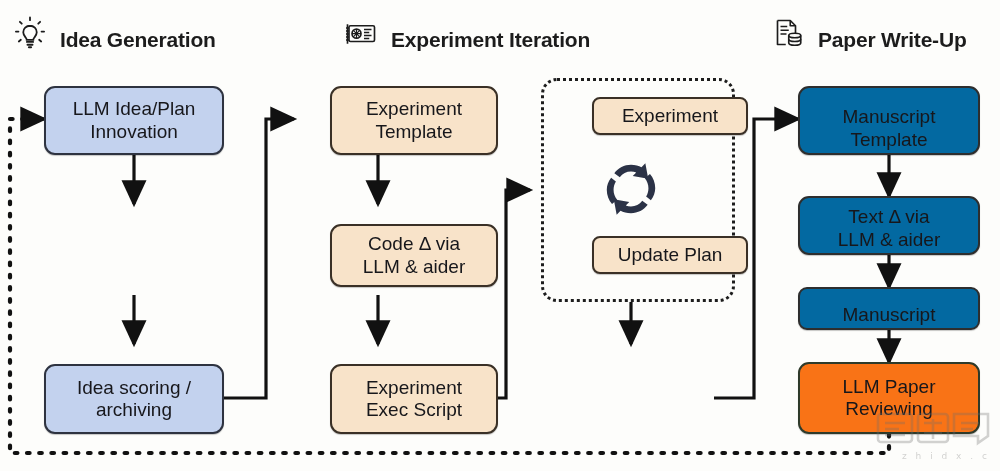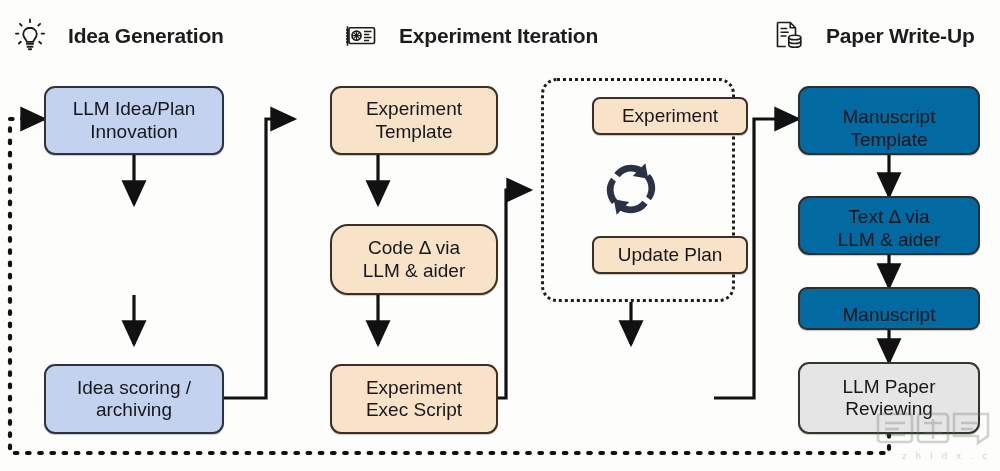--- a/index.html
+++ b/index.html
@@ -13,23 +13,23 @@
     height: 471px;
     background: #fdfdfb;
     font-family: "Liberation Sans", sans-serif;
     overflow: hidden;
   }
 
   
   .hdr {
     position: absolute;
     display: flex;
-    align-items: center;
-    gap: 20px;
-    top: 14px;
+    align-items: flex-end;
+    gap: 12px;
+    top: 8px;
     height: 44px;
   }
   .hdr-title {
     font-size: 21px;
     font-weight: bold;
     color: #1c1c1c;
     letter-spacing: -0.2px;
     white-space: nowrap;
   }
   .hdr-icon {
@@ -52,21 +52,21 @@
     line-height: 1.18;
     font-size: 19px;
     color: #17171b;
     padding: 2px 4px;
     box-shadow: 0 1px 1px rgba(0,0,0,0.22);
   }
   .node span { display: block; }
   .n-blue   { background: #c3d2ee; border-color: #2e3340; }
   .n-orange { background: #f8e3c9; border-color: #3a3026; margin-left: 36px; }
   .n-grey   { background: #0369a1; border-color: #2e2e2e; align-items: flex-end; }
-  .n-green  { background: #e5e5e5; border-color: #2e3a2a; }
+  .n-green  { background: #f97316; border-color: #2e3a2a; }
 
   
   .dotted-box {
     position: absolute;
     box-sizing: border-box;
     border: 3px dotted #1d1d1d;
     border-radius: 16px;
     background: transparent;
   }
 
@@ -209,21 +209,21 @@
     </div>
   </div>
 
   <div class="node n-orange" style="left:294px; top:86px; width:168px; height:69px;">
     <div>
       <span>Experiment</span>
       <span>Template</span>
     </div>
   </div>
 
-  <div class="node n-orange" style="left:294px; top:224px; width:168px; height:71px;border-radius:18px;">
+  <div class="node n-orange" style="left:294px; top:224px; width:168px; height:63px;">
     <div>
       <span>Code Δ via</span>
       <span>LLM &amp; aider</span>
     </div>
   </div>
 
   <div class="node n-orange" style="left:294px; top:364px; width:168px; height:70px;">
     <div>
       <span>Experiment</span>
       <span>Exec Script</span>

